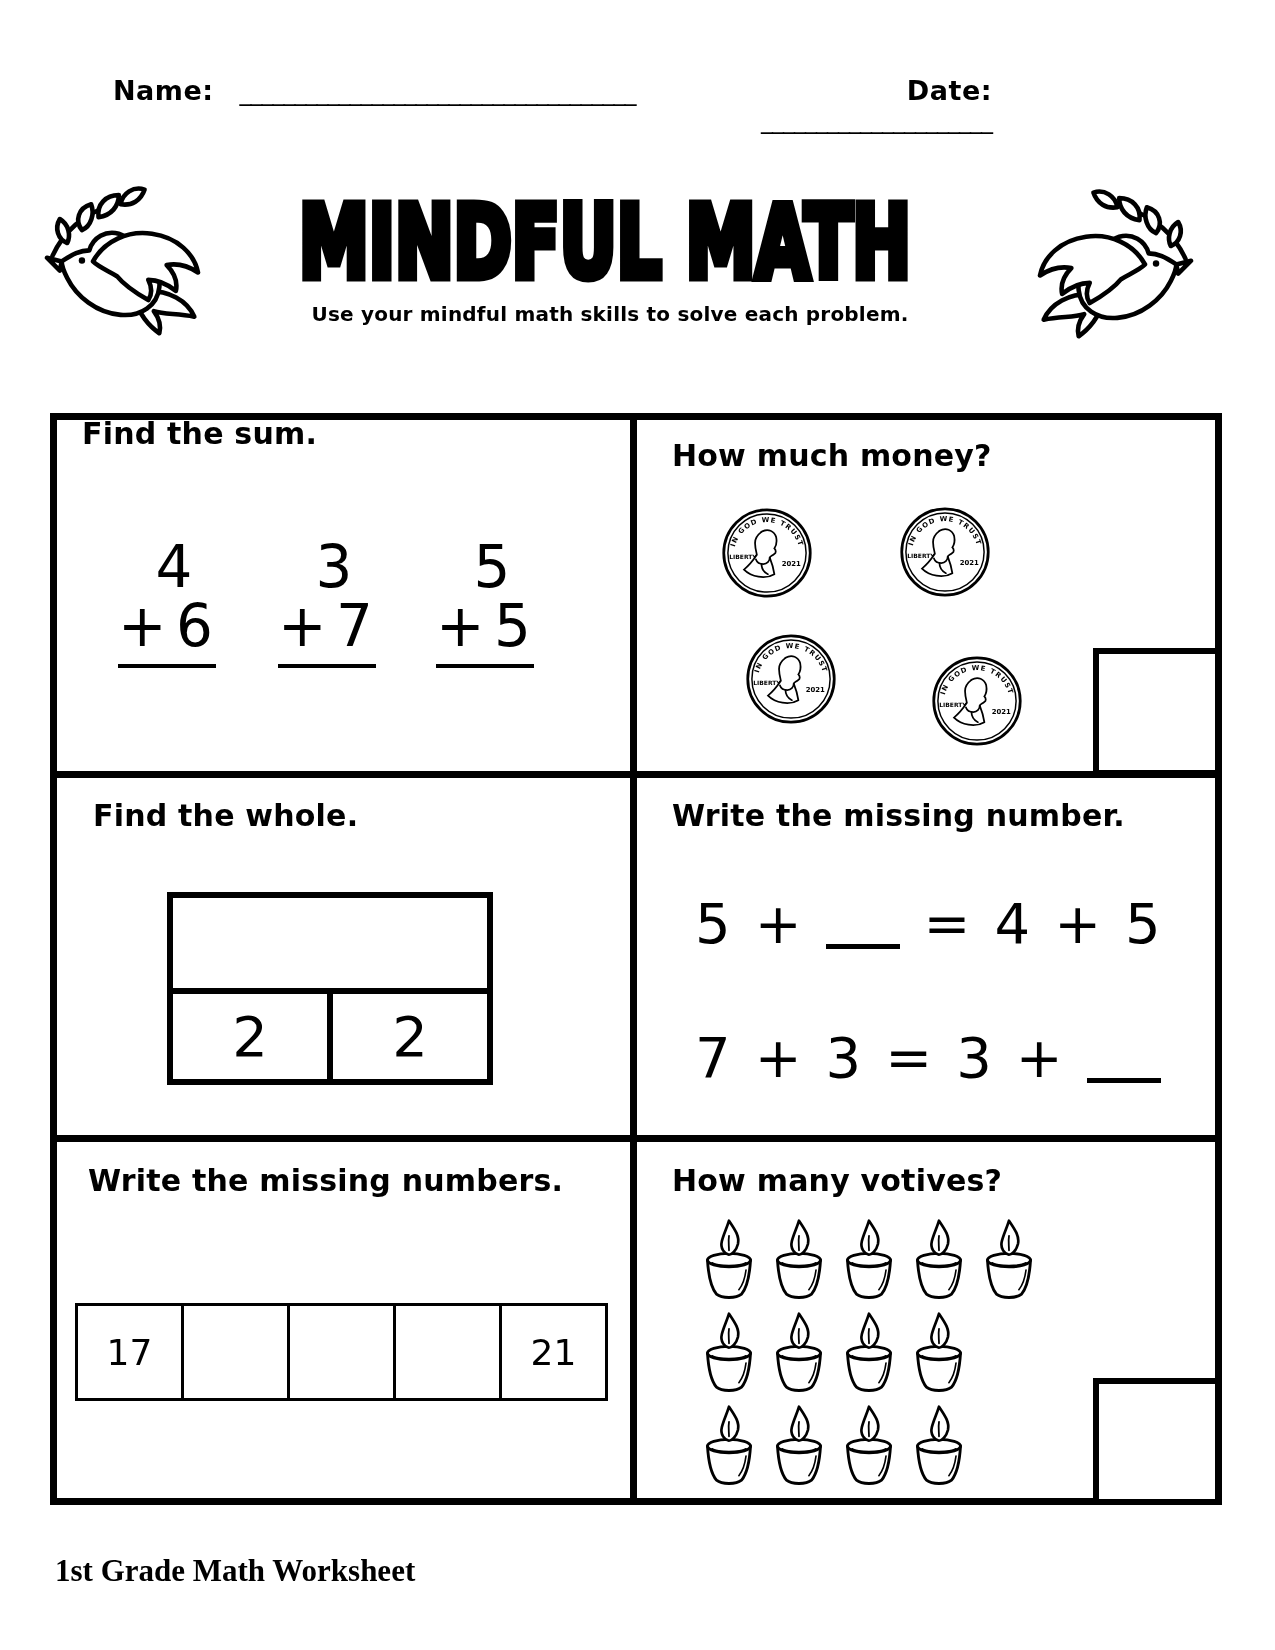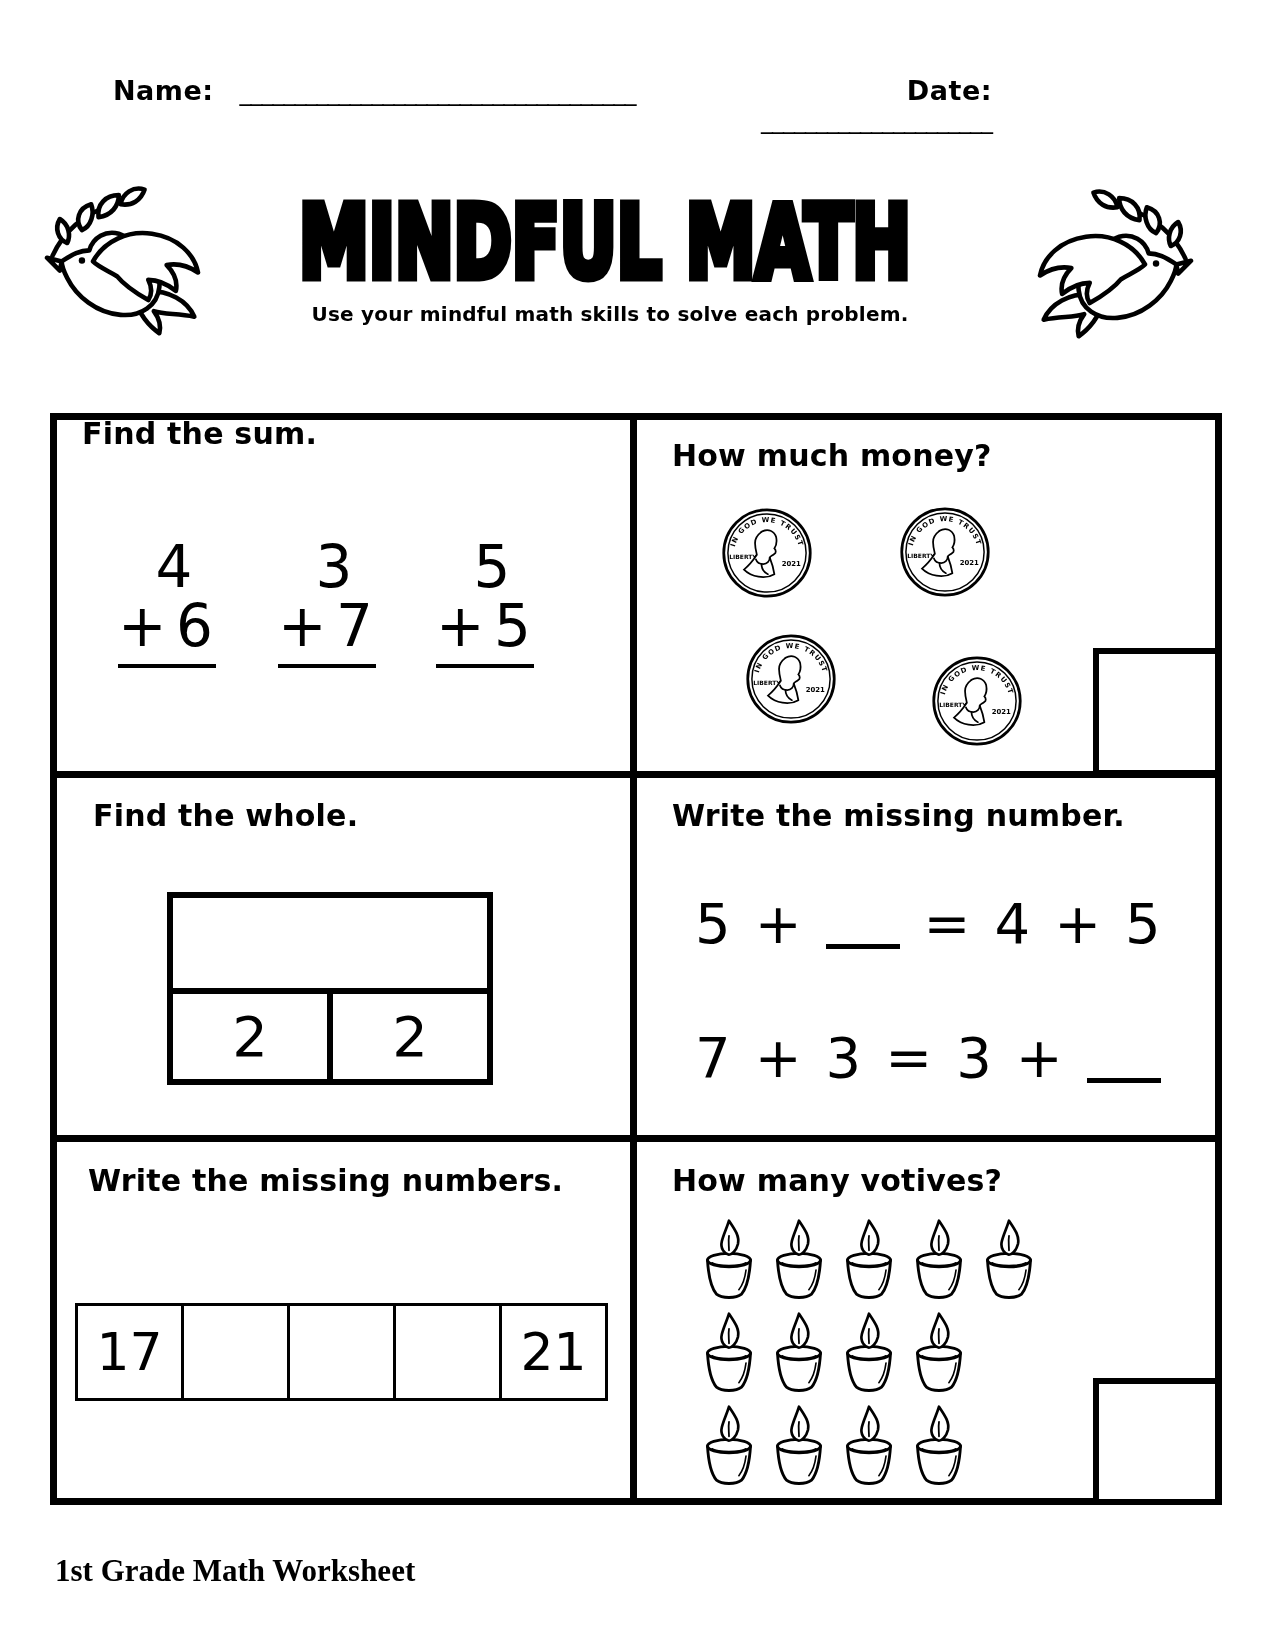--- a/index.html
+++ b/index.html
@@ -34,21 +34,21 @@
 
   
   .pw-box{box-sizing:border-box;border:6px solid #000;display:flex;flex-direction:column;background:#fff;}
   .pw-top{height:90px;border-bottom:6px solid #000;}
   .pw-bottom{flex:1;display:flex;}
   .pw-cell{flex:1;display:flex;align-items:center;justify-content:center;font-size:56px;}
   .pw-cell.first{border-right:6px solid #000;}
 
   
   .num-row{box-sizing:border-box;border:3px solid #000;display:flex;background:#fff;}
-  .num-cell{flex:1;border-right:3px solid #000;display:flex;align-items:center;justify-content:center;font-size:52px;}
+  .num-cell{flex:1;border-right:3px solid #000;display:flex;align-items:center;justify-content:center;font-size:36px;}
   .num-cell:last-child{border-right:none;}
 
   
   .answer-box{box-sizing:border-box;border:6px solid #000;background:#fff;}
 
   
   .footer-left{font-size:31px;font-weight:bold;font-family:Liberation Serif, serif;text-align:right;}
   .footer-right{font-size:32px;font-weight:bold;font-family:"Liberation Sans",sans-serif;}
 </style>
 </head>

